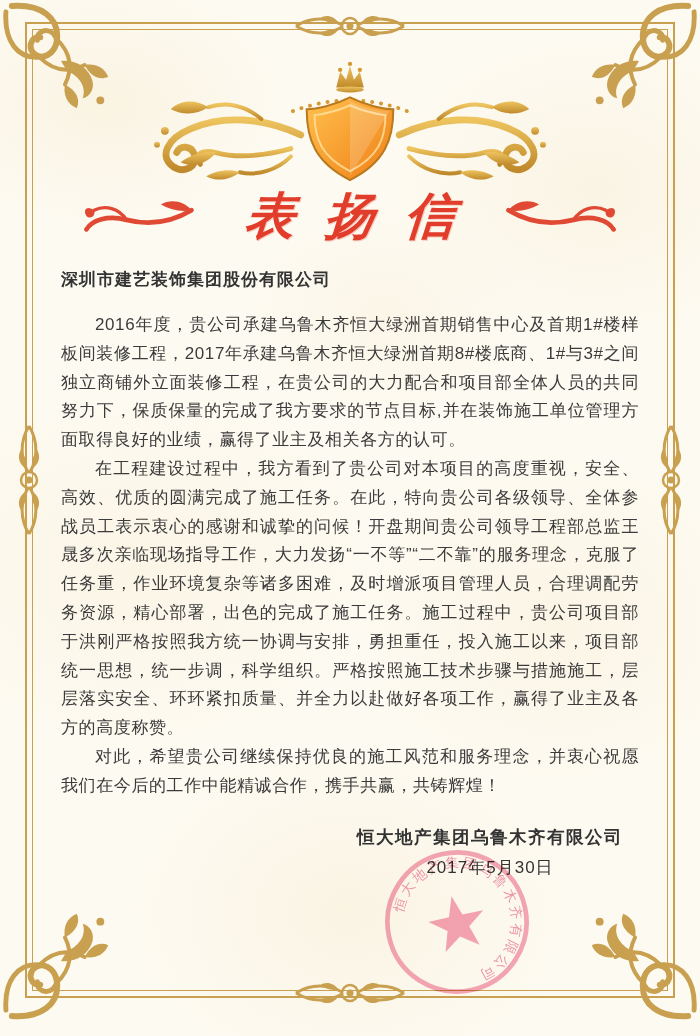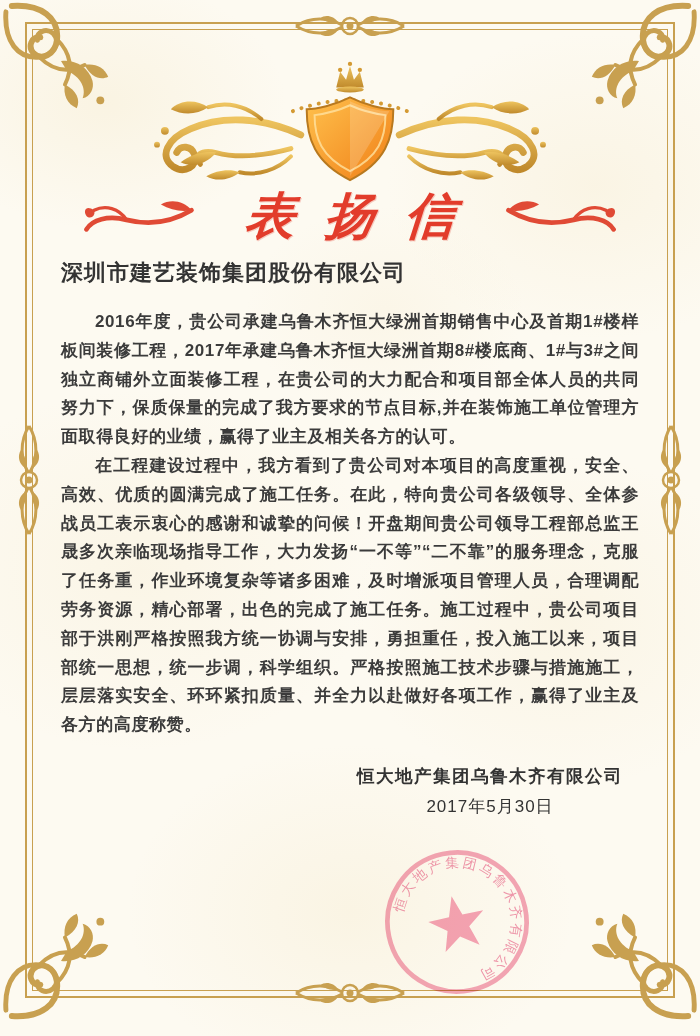--- a/index.html
+++ b/index.html
@@ -55,29 +55,28 @@
     transform:skewX(-4deg);
     white-space:nowrap;
     text-shadow:1px 1px 0 rgba(226,60,43,.25);
   }
   
   .content{
     position:absolute;top:254px;left:61px;right:61px;
     color:#3b3b3b;
   }
   .recipient{
-    font-size:22px;font-weight:bold;letter-spacing:1px;color:#333;
-    margin:4px 0 20px 0;
+    font-size:17px;font-weight:bold;letter-spacing:1px;color:#333;
+    margin:14px 0 20px 0;
   }
   .body-text p{
     margin:0;
     font-size:17px;line-height:28.8px;letter-spacing:0.6px;
     text-align:justify;
     text-indent:2em;
-    font-weight:bold;
   }
   .signature{
     margin-top:24px;
     display:flex;flex-direction:column;align-items:flex-end;
     padding-right:16px;
   }
   .signature .sig-inner{width:max-content;text-align:center;}
   .sig-company{font-size:17.5px;font-weight:600;letter-spacing:1.5px;color:#333;}
   .sig-date{font-size:17px;letter-spacing:1px;color:#333;margin-top:7px;}
   
@@ -227,20 +226,21 @@
         <path d="M116,16 C108,6 94,4 84,10 C94,16 106,18 116,16 Z"></path>
       </g>
     </svg>
   </div>
 
   <div class="content">
     <div class="recipient">深圳市建艺装饰集团股份有限公司</div>
     <div class="body-text">
       <p>2016年度，贵公司承建乌鲁木齐恒大绿洲首期销售中心及首期1#楼样板间装修工程，2017年承建乌鲁木齐恒大绿洲首期8#楼底商、1#与3#之间独立商铺外立面装修工程，在贵公司的大力配合和项目部全体人员的共同努力下，保质保量的完成了我方要求的节点目标,并在装饰施工单位管理方面取得良好的业绩，赢得了业主及相关各方的认可。</p>
       <p>在工程建设过程中，我方看到了贵公司对本项目的高度重视，安全、高效、优质的圆满完成了施工任务。在此，特向贵公司各级领导、全体参战员工表示衷心的感谢和诚挚的问候！开盘期间贵公司领导工程部总监王晟多次亲临现场指导工作，大力发扬“一不等”“二不靠”的服务理念，克服了任务重，作业环境复杂等诸多困难，及时增派项目管理人员，合理调配劳务资源，精心部署，出色的完成了施工任务。施工过程中，贵公司项目部于洪刚严格按照我方统一协调与安排，勇担重任，投入施工以来，项目部统一思想，统一步调，科学组织。严格按照施工技术步骤与措施施工，层层落实安全、环环紧扣质量、并全力以赴做好各项工作，赢得了业主及各方的高度称赞。</p>
+      <p>对此，希望贵公司继续保持优良的施工风范和服务理念，并衷心祝愿我们在今后的工作中能精诚合作，携手共赢，共铸辉煌！</p>
     </div>
     <div class="signature">
       <div class="sig-inner">
         <div class="sig-company">恒大地产集团乌鲁木齐有限公司</div>
         <div class="sig-date">2017年5月30日</div>
       </div>
     </div>
   </div>
 
   <svg class="seal" viewBox="0 0 150 150">

